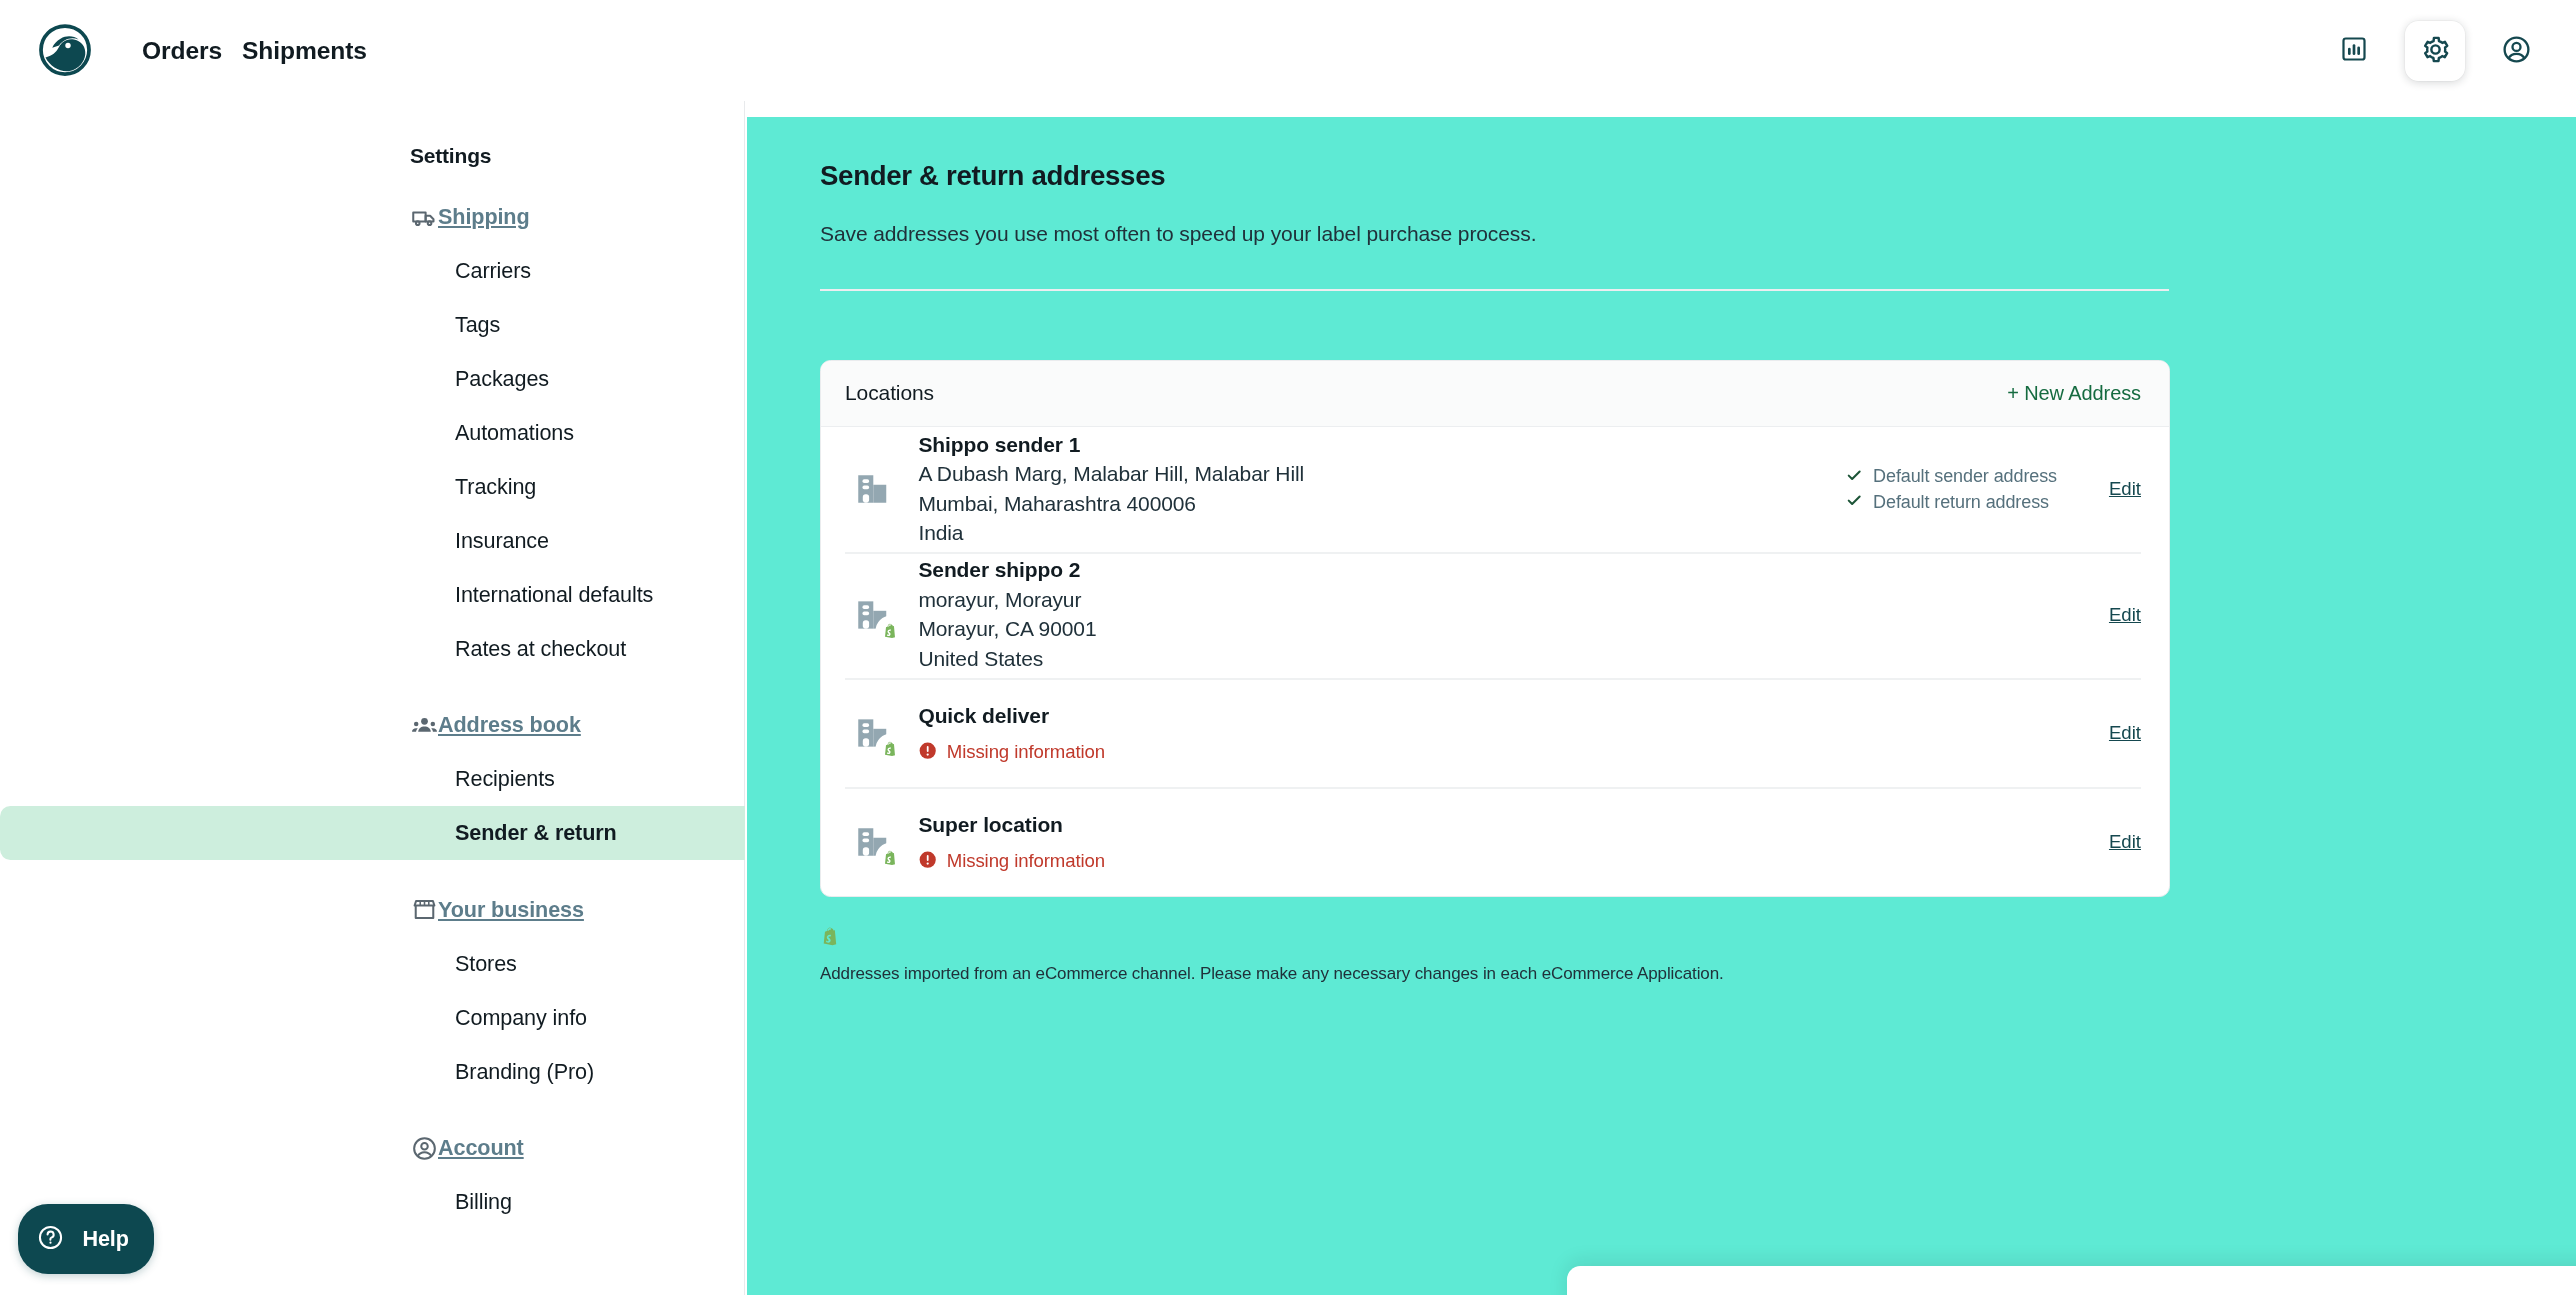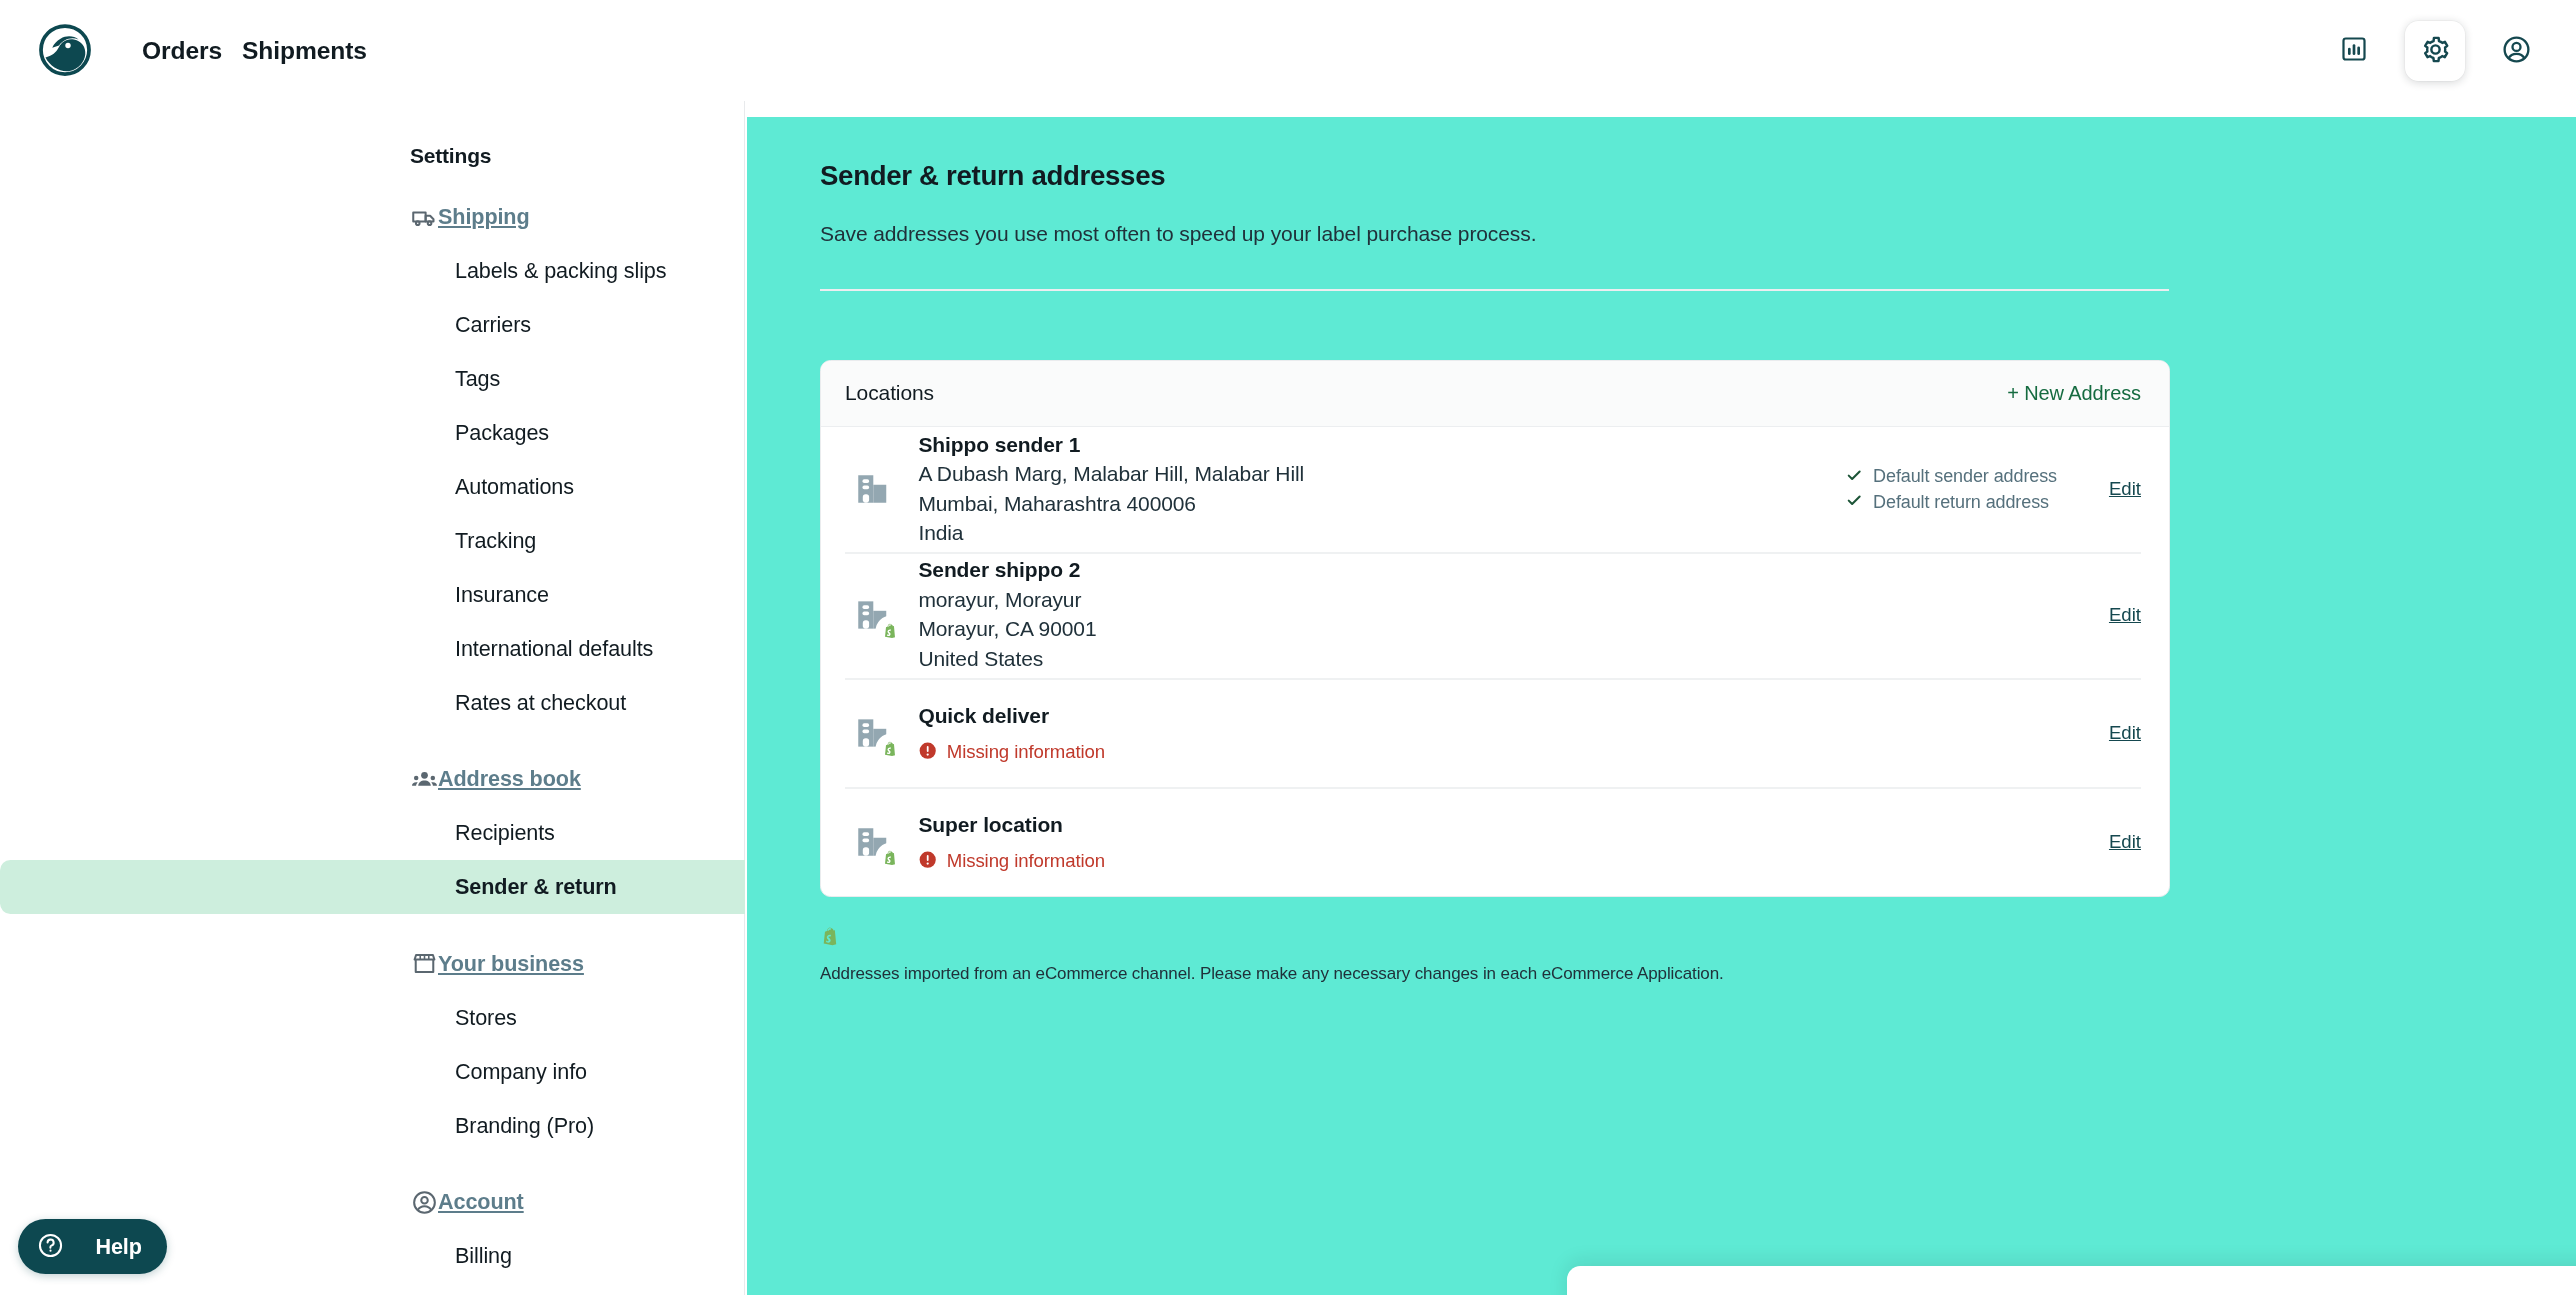--- a/index.html
+++ b/index.html
@@ -147,23 +147,23 @@
   .bottom-peek {
     position: absolute; left: 820px; bottom: 0; width: 1044px; height: 45px;
     border-radius: 13.4px 13.4px 0 0;
     background: #fff;
     box-shadow: 0 -4.5px 19.4px rgba(17,27,33,0.10);
   }
 
   
   .help-btn {
     position: absolute; left: 18px; bottom: 21px;
-    height: 55px; padding: 0 25px 0 19.4px;
+    height: 70px; padding: 0 25px 0 19.4px;
     background: #0d4850; border-radius: 30px;
-    display: flex; align-items: center; gap: 31px;
+    display: flex; align-items: center; gap: 18px;
     cursor: pointer;
     box-shadow: 0 2.2px 9px rgba(13,72,80,0.25);
   }
   .help-label { color: #ffffff; font-size: 21.6px; font-weight: bold; letter-spacing: -0.1px; }
 </style>
 </head>
 <body>
 
 <div class="topbar">
 
@@ -223,21 +223,20 @@
         <span class="gicon">
           <svg width="27" height="27" viewBox="0 0 24 24" fill="none" stroke="#5b6770" stroke-width="1.8">
             <path d="M2 7.5h11v8H2z" stroke-linejoin="round"></path>
             <path d="M13 10.5h4l3 3v2h-7z" stroke-linejoin="round"></path>
             <circle cx="6" cy="17" r="1.6"></circle>
               <circle cx="16.5" cy="17" r="1.6"></circle>
           </svg>
         </span>
         <span class="glabel">Shipping</span>
       </div>
-      <div class="nav-item">Labels &amp; packing slips</div>
       <div class="nav-item">Carriers</div>
       <div class="nav-item">Tags</div>
       <div class="nav-item">Packages</div>
       <div class="nav-item">Automations</div>
       <div class="nav-item">Tracking</div>
       <div class="nav-item">Insurance</div>
       <div class="nav-item">International defaults</div>
       <div class="nav-item">Rates at checkout</div>
 
       <div class="nav-spacer"></div>

